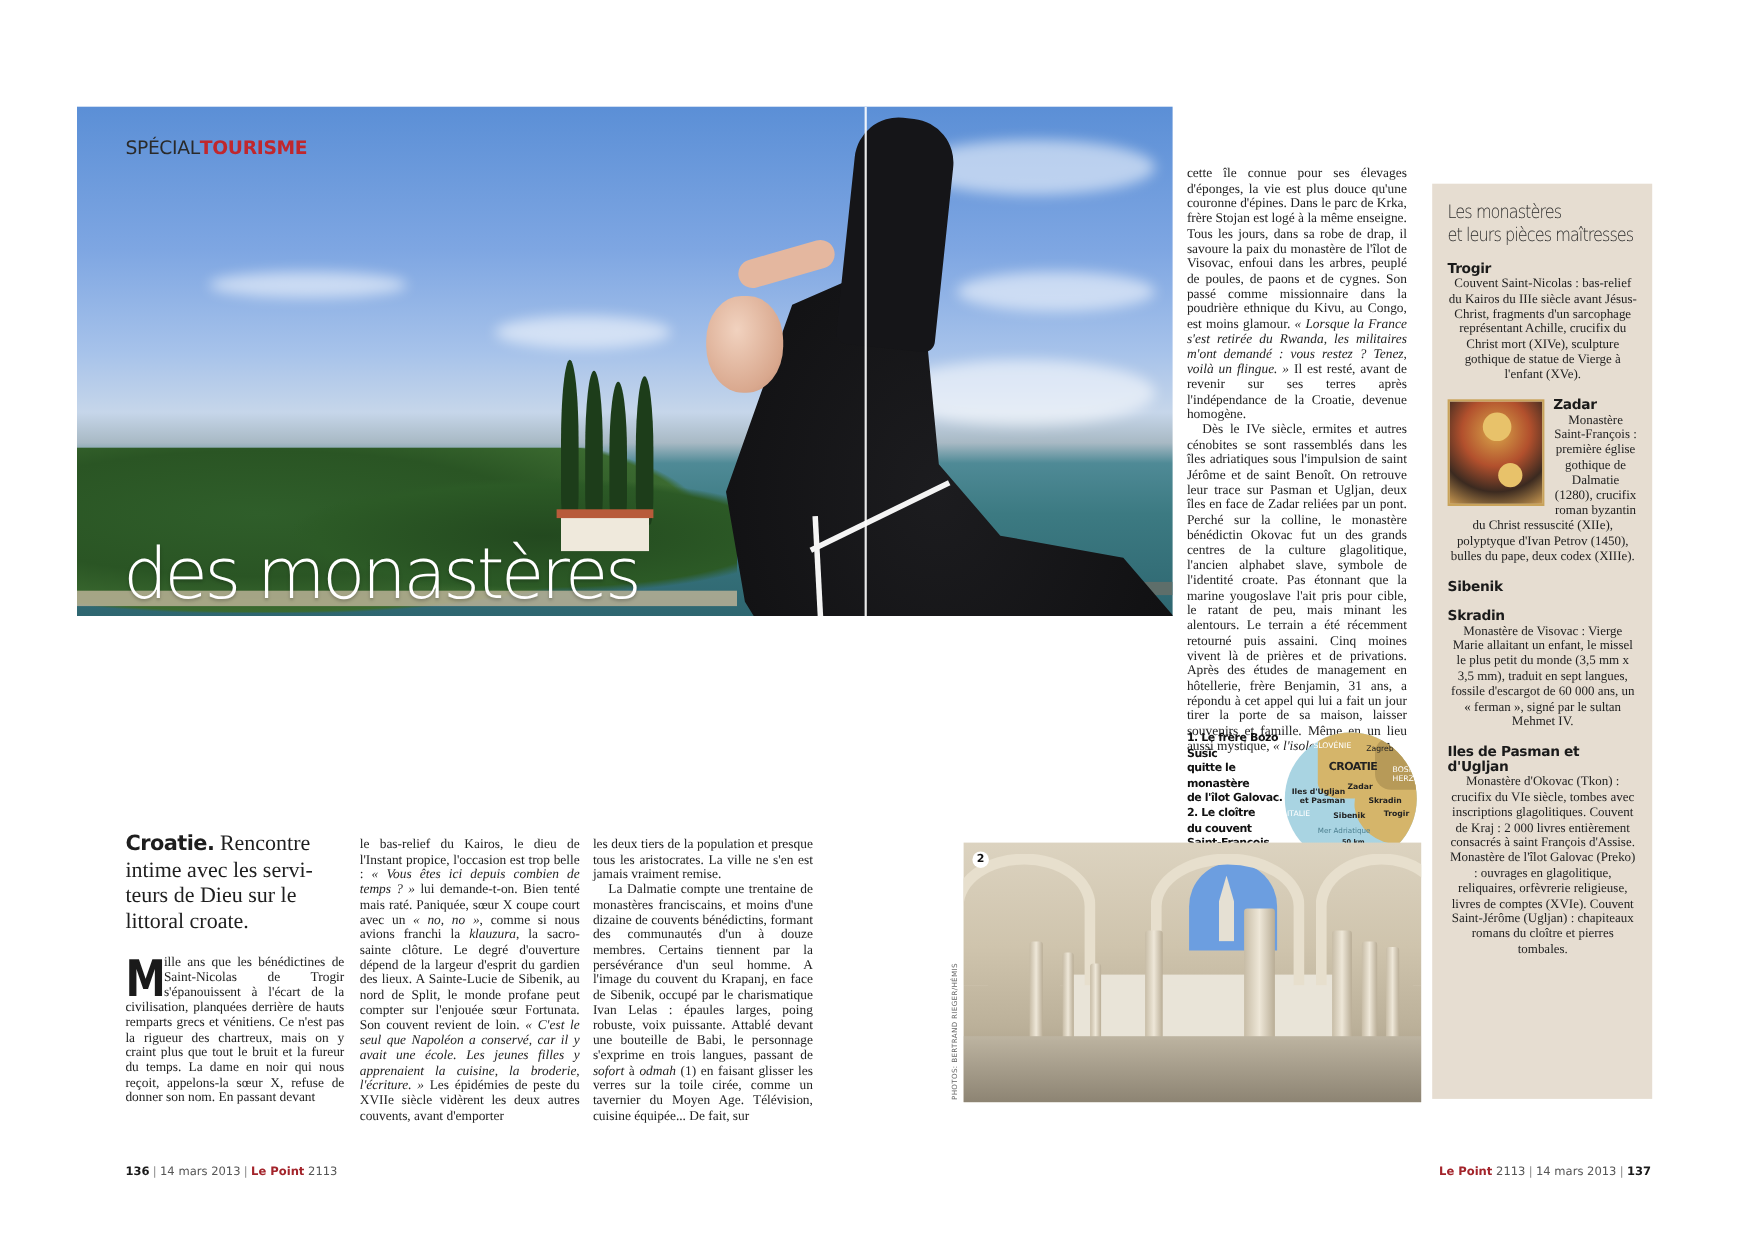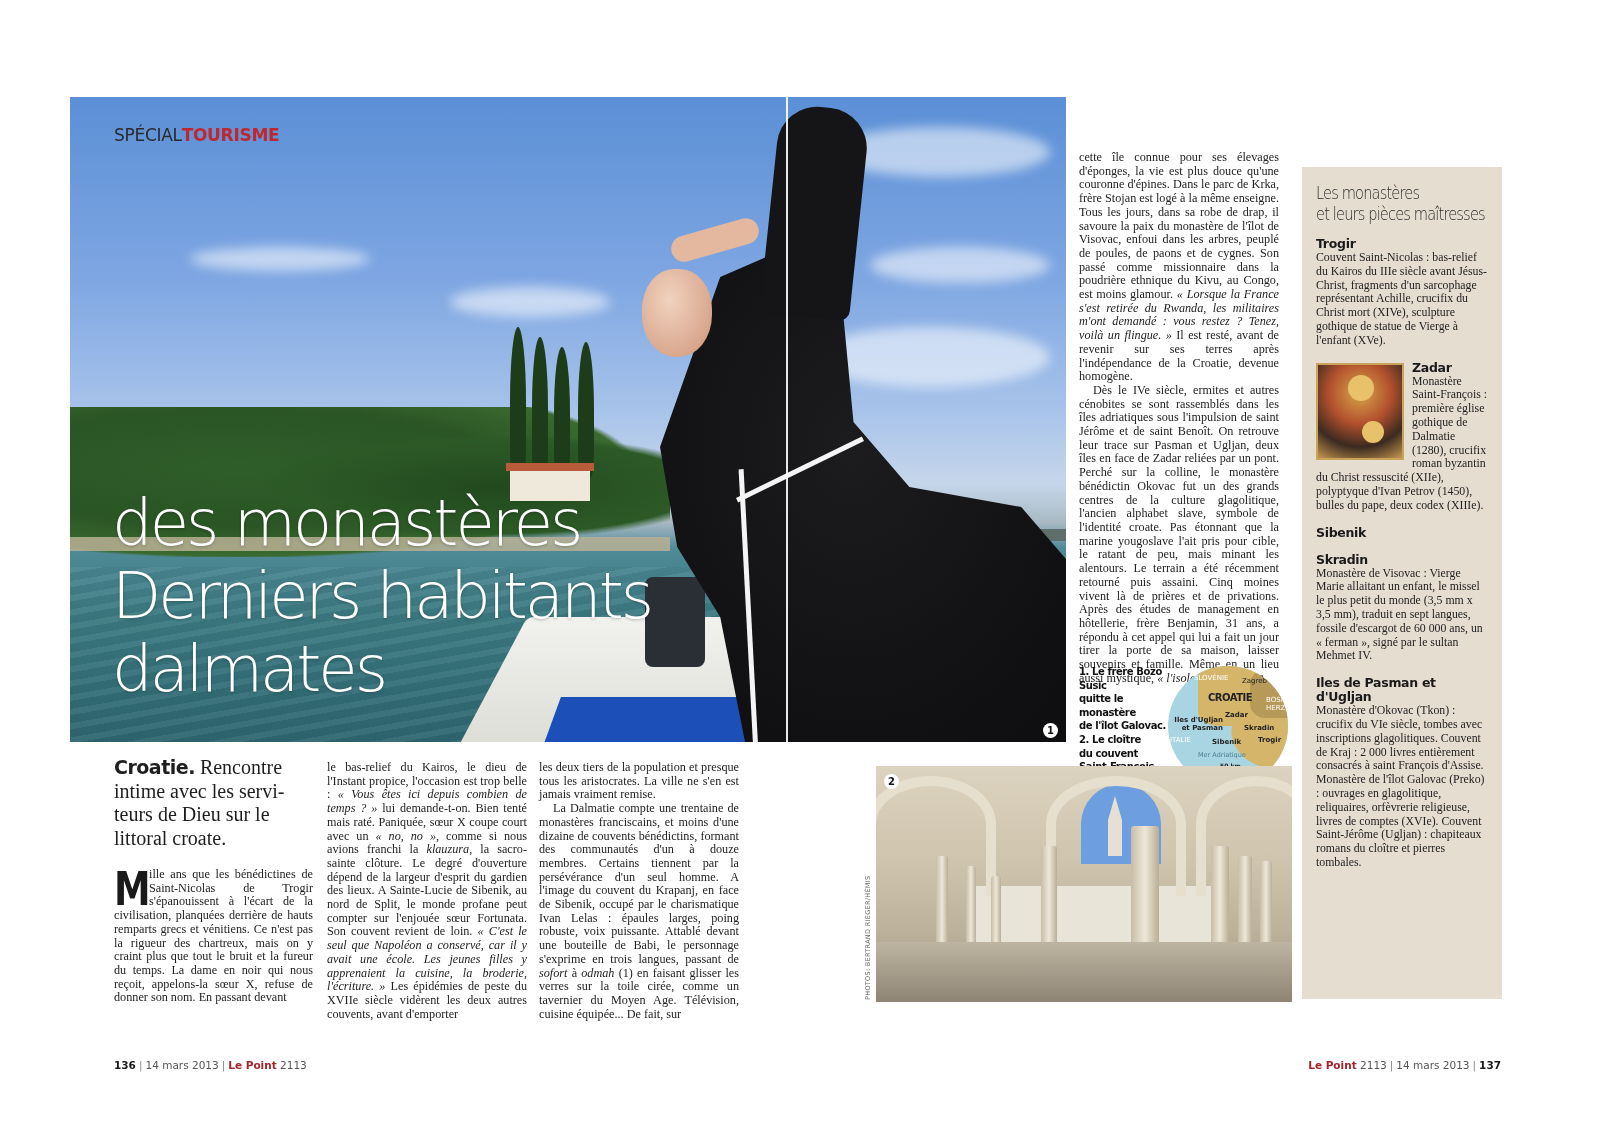--- a/index.html
+++ b/index.html
@@ -1,21 +1,21 @@
 <!DOCTYPE html>
 <html><head>
 <meta charset="utf-8">
 <style>
   * { box-sizing: border-box; margin: 0; padding: 0; }
   html, body { width: 1600px; height: 1132px; background: #ffffff; overflow: hidden; }
   body { position: relative; font-family: "Liberation Serif", "DejaVu Serif", serif; color: #1e1e1e; }
 
   
   .hero {
-    position: absolute; left: 70px; top: 97px; width: 996px; height: 645px; overflow: hidden;
+    position: absolute; left: 70px; top: 97px; width: 996px; height: 463px; overflow: hidden;
     background: linear-gradient(180deg, #5b8fd6 0%, #7ea6e2 28%, #a6c2ea 48%, #c6d6ea 60%, #a8b9c4 66%, #4f8a96 70%, #3c7a82 80%, #2e6670 100%);
   }
   .hero .cloud { position: absolute; border-radius: 50%; background: rgba(255,255,255,0.55); filter: blur(6px); }
   .hero .island {
     position: absolute; left: 0; top: 310px; width: 560px; height: 150px;
     background: radial-gradient(ellipse at 30% 40%, #2f5e2a 0%, #2a5524 45%, #3b6a30 70%, transparent 72%);
   }
   .hero .island2 {
     position: absolute; left: 160px; top: 330px; width: 440px; height: 120px;
     background: radial-gradient(ellipse at 60% 50%, #23491f 0%, #2c5a26 55%, transparent 62%);
@@ -140,21 +140,21 @@
     position: absolute; left: 1302px; top: 167px; width: 200px; height: 832px; background: #e6ddd1;
     padding: 16px 13px 0 14px;
   }
   .sidebar h2 {
     font-family: "DejaVu Sans", sans-serif; font-weight: 300; font-size: 17px; line-height: 21px; color: #2a2a2a;
     letter-spacing: -1px; margin-bottom: 12px; transform: scaleX(0.86); transform-origin: left;
     white-space: nowrap;
   }
   .sb-sec { margin-bottom: 13px; }
   .sb-sec h3 { font-family: "DejaVu Sans", sans-serif; font-weight: 700; font-size: 12.5px; line-height: 14px; color: #1a1a1a; letter-spacing: -0.3px; }
-  .sb-sec p { font-size: 11.8px; line-height: 13.8px; color: #222; }
+  .sb-sec p { font-size: 11.8px; line-height: 13.8px; color: #222; text-align: center; }
   .sb-illum {
     float: left; width: 88px; height: 97px; margin: 2px 8px 2px 0;
     background: radial-gradient(circle at 50% 30%, #d9a64a 0%, #b2502d 40%, #3b2a20 70%, #c79750 100%);
     border: 2px solid #c9a35a; position: relative;
   }
   .sb-illum::before { content: ""; position: absolute; left: 30px; top: 10px; width: 26px; height: 26px; border-radius: 50%; background: #e8c26a; }
   .sb-illum::after { content: ""; position: absolute; left: 44px; top: 56px; width: 22px; height: 22px; border-radius: 50%; background: #e8c26a; }
 
   
   .folio { position: absolute; top: 1011px; font-family: "DejaVu Sans", sans-serif; font-size: 10.5px; color: #555; white-space: nowrap; margin-top: 48px; }

